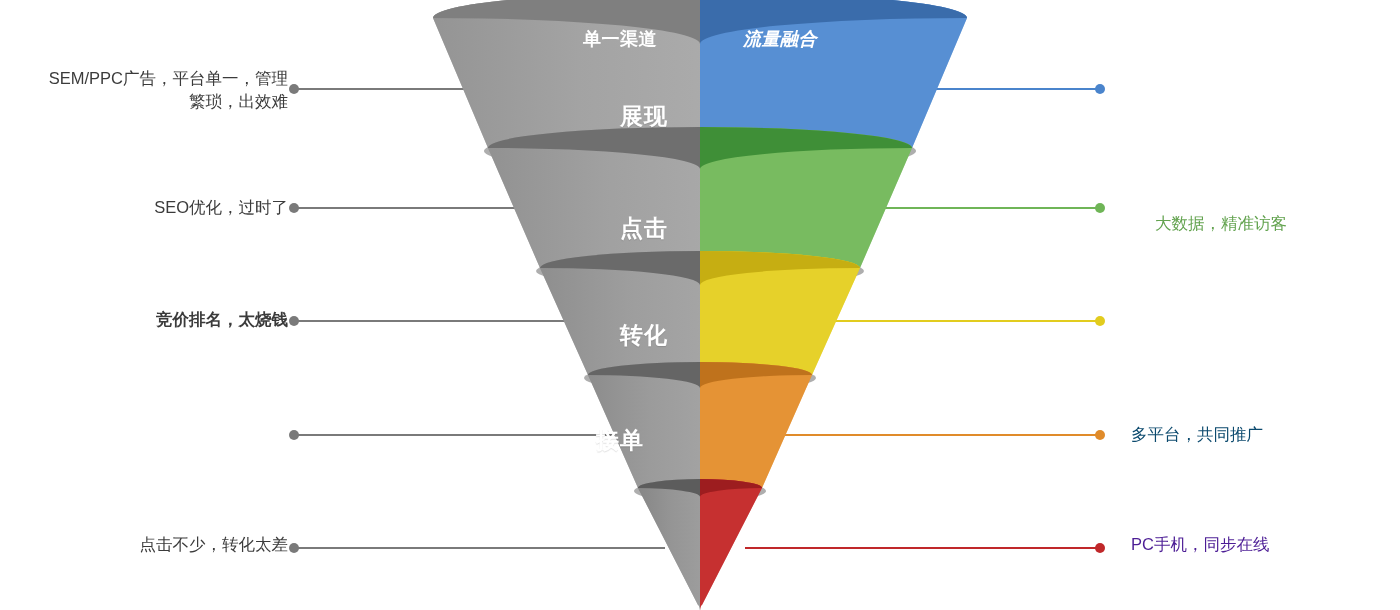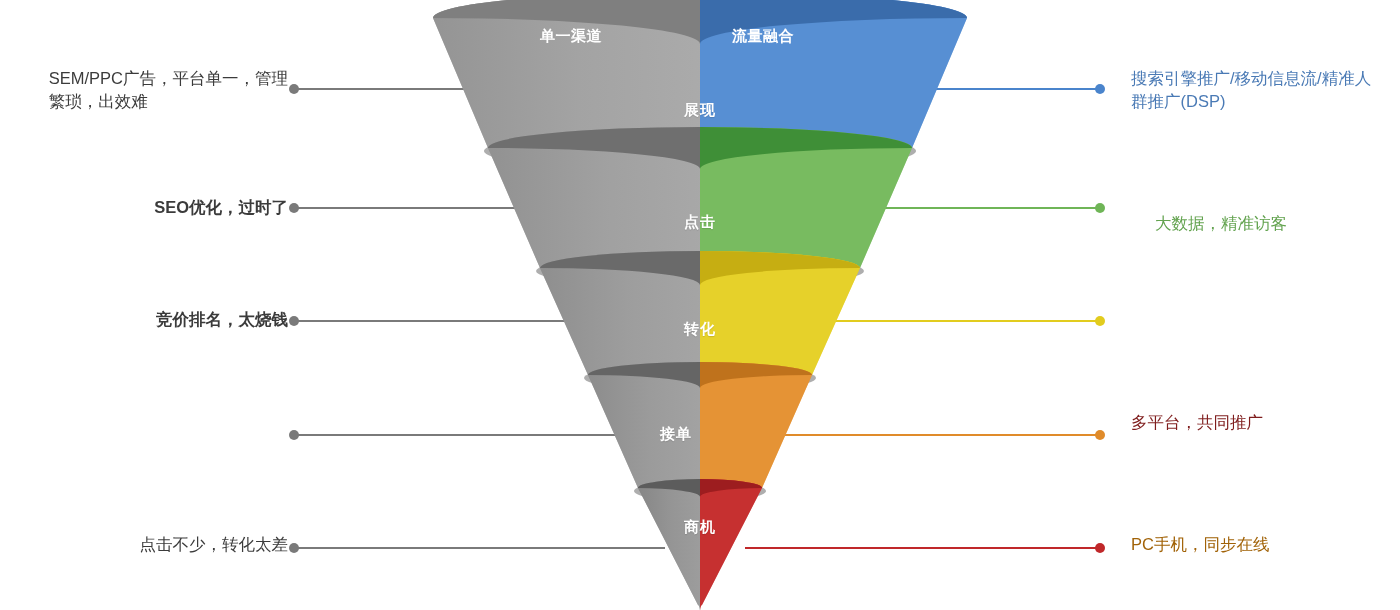--- a/index.html
+++ b/index.html
@@ -21,39 +21,41 @@
     height: 610px;
   }
   .side-label {
     position: absolute;
     font-size: 16.5px;
     line-height: 1.42;
     color: #3b3b3b;
     white-space: pre-line;
   }
   .left-label {
+    text-align: right;
     right: 1112px;
   }
   .right-label {
     text-align: left;
     left: 1131px;
   }
   .funnel-caption {
     position: absolute;
-    font-size: 15px;
+    font-size: 18px;
     font-weight: bold;
     color: #ffffff;
+    text-align: center;
     letter-spacing: 0.5px;
   }
   .stage-name {
     position: absolute;
-    font-size: 15px;
+    font-size: 23px;
     font-weight: bold;
     color: #ffffff;
-    text-align: center;
+    text-align: left;
     letter-spacing: 1px;
     text-shadow: 0 1px 1px rgba(0,0,0,0.12);
   }
   svg { display: block; }
 </style>
 </head>
 <body>
 
 <div id="stage">
 
@@ -137,33 +139,30 @@
           <path d="M 700 479 A 62 9 0 0 0 638 488 L 698 605 A 2 7.38 0 0 1 700 612.38 Z" fill="url(#gradGrayBody)" opacity="0.55"></path>
           <path d="M 700 479 A 62 9 0 0 1 762 488 L 702 605 A 2 7.38 0 0 0 700 612.38 Z" fill="#c0282a"></path>
           <path d="M 700 479 A 62 9 0 0 1 762 488 L 702 605 A 2 7.38 0 0 0 700 612.38 Z" fill="#cf3c3a" opacity="0.42"></path>
           <path d="M 700 479 A 62 9 0 0 0 638 488 A 62 9 0 0 1 700 497 Z" fill="#5c5c5c"></path>
           <path d="M 700 479 A 62 9 0 0 1 762 488 A 62 9 0 0 0 700 497 Z" fill="#9d1d1f"></path>
         </g>
       </g>
   </svg>
 
   <div class="funnel-caption" style="left:540px; top:27px; width:160px;">单一渠道</div>
-  <div class="funnel-caption" style="left:732px; top:27px; width:160px;">流量融合</div>
+  <div class="funnel-caption" style="left:700px; top:27px; width:160px;font-style:italic;">流量融合</div>
 
   <div class="stage-name" style="left:620px; top:101px; width:160px;">展现</div>
   <div class="stage-name" style="left:620px; top:320px; width:160px;">转化</div>
   <div class="stage-name" style="left:620px; top:213px; width:160px;">点击</div>
   <div class="stage-name" style="left:596px; top:425px; width:160px;">接单</div>
-  <div class="stage-name" style="left:620px; top:518px; width:160px;">商机</div>
 
   <div class="side-label left-label" style="top:67px;">SEM/PPC广告，平台单一，管理
 繁琐，出效难</div>
-  <div class="side-label left-label" style="top:196px;font-weight:bold;">SEO优化，过时了</div>
+  <div class="side-label left-label" style="top:196px;">SEO优化，过时了</div>
   <div class="side-label left-label" style="top:308px;font-weight:bold;">竞价排名，太烧钱</div>
   <div class="side-label left-label" style="top:533px;">点击不少，转化太差</div>
 
-  <div class="side-label right-label" style="top:67px; width:250px; color:#4a7ab5;">搜索引擎推广/移动信息流/精准人
-群推广(DSP)</div>
   <div class="side-label right-label" style="top:212px; width:250px; color:#63a34f;margin-left:24px;">大数据，精准访客</div>
-  <div class="side-label right-label" style="top:411px; width:250px; color:#7f1d1d;">多平台，共同推广</div>
-  <div class="side-label right-label" style="top:533px; width:250px; color:#a16207;">PC手机，同步在线</div>
+  <div class="side-label right-label" style="top:423px; width:250px; color:#0c4a6e;">多平台，共同推广</div>
+  <div class="side-label right-label" style="top:533px; width:250px; color:#4c1d95;">PC手机，同步在线</div>
 
 </div>
 
 </body></html>

